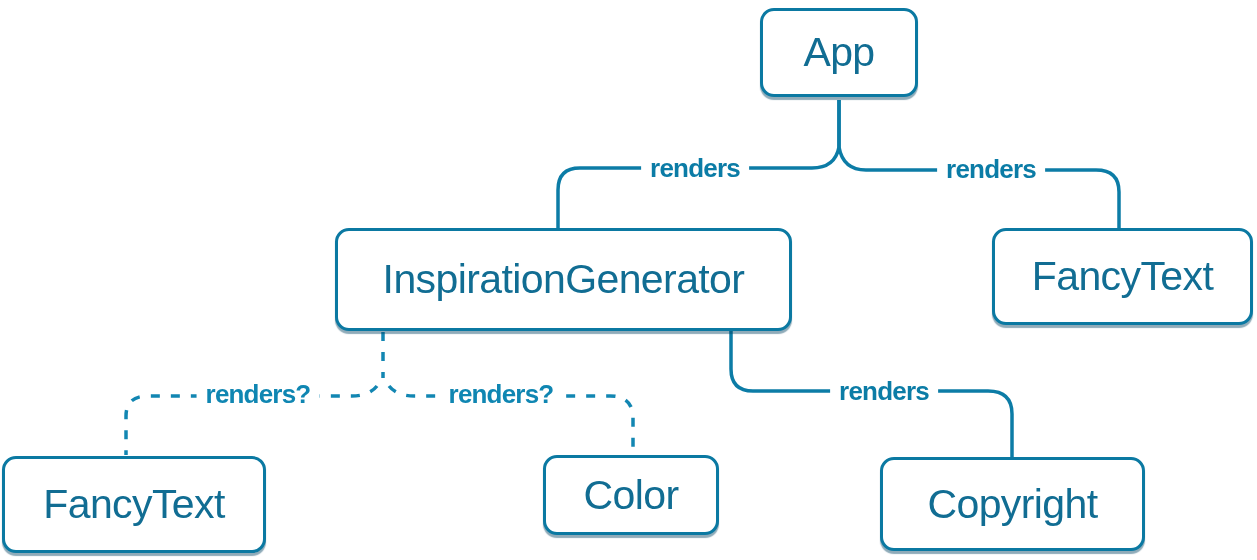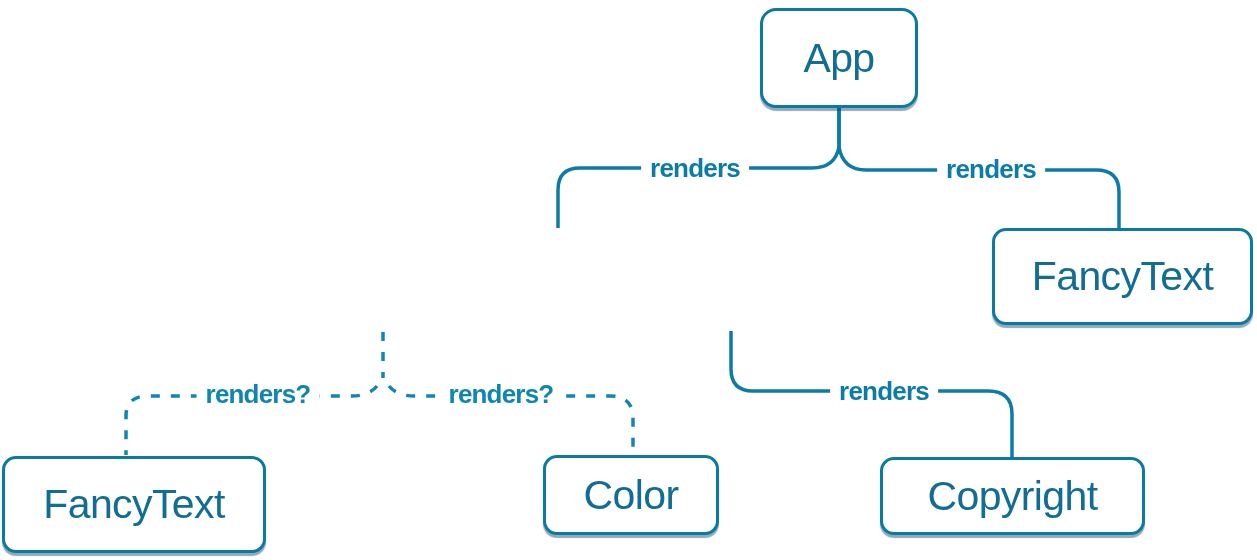--- a/index.html
+++ b/index.html
@@ -75,34 +75,37 @@
     <path class="edge dashed" d="M 377 386 Q 369 396 352 396 L 148 396 Q 126 396 126 416 L 126 455"></path>
     <path class="edge dashed" d="M 389 386 Q 397 396 414 396 L 610 396 Q 633 396 633 418 L 633 455"></path>
   </svg>
 
   <span class="edge-label" style="left: 695px; top: 168px;">renders</span>
   <span class="edge-label" style="left: 991px; top: 169px;">renders</span>
   <span class="edge-label dashed" style="left: 258px; top: 394px;">renders?</span>
   <span class="edge-label dashed" style="left: 501px; top: 394px;">renders?</span>
   <span class="edge-label" style="left: 884px; top: 391px;">renders</span>
 
-  <div class="node" style="left: 760px; top: 8px; width: 158px; height: 100px; border-radius: 16px;">
+  <div class="node" style="left: 760px; top: 8px; width: 158px; height: 89px;">
     <span>App</span>
   </div>
 
+  <div class="node" style="left: 335px; top: 228px; width: 457px; height: 103px;">
+    <span>InspirationGenerator</span>
+  </div>
 
   <div class="node" style="left: 992px; top: 228px; width: 261px; height: 97px;">
     <span>FancyText</span>
   </div>
 
   <div class="node" style="left: 2px; top: 456px; width: 264px; height: 97px;">
     <span>FancyText</span>
   </div>
 
   <div class="node" style="left: 543px; top: 455px; width: 176px; height: 80px;">
     <span>Color</span>
   </div>
 
-  <div class="node" style="left: 880px; top: 457px; width: 265px; height: 78px; text-align: center;">
+  <div class="node" style="left: 880px; top: 457px; width: 265px; height: 94px; text-align: center;">
     <span>Copyright</span>
   </div>
 
 </div>
 
 </body></html>

